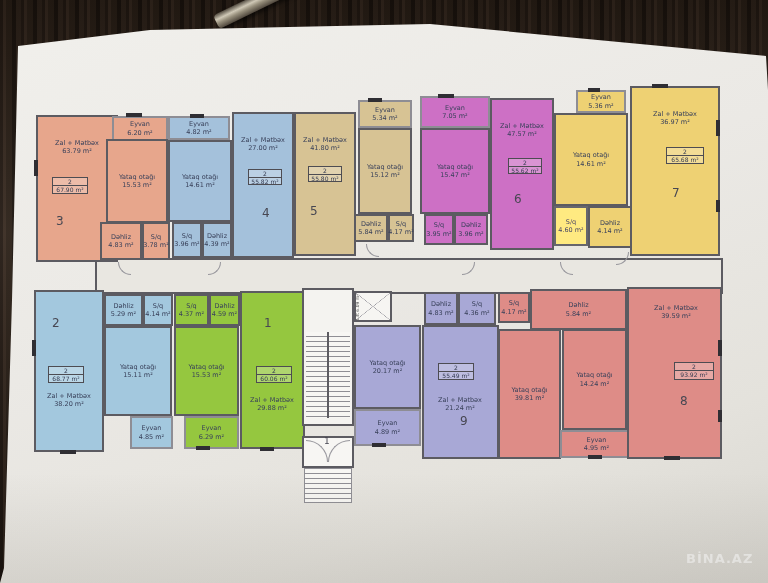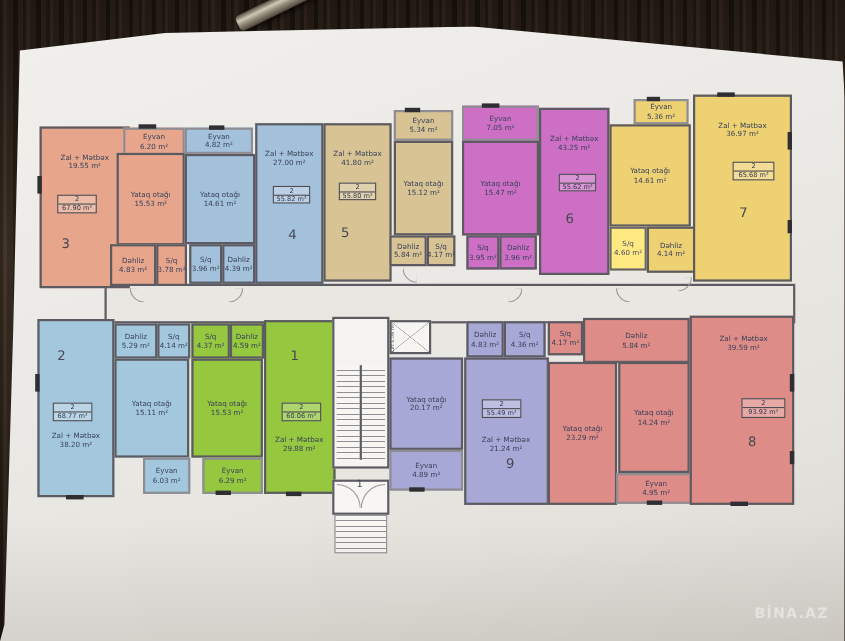--- a/index.html
+++ b/index.html
@@ -61,21 +61,21 @@
 <div id="stage">
   <div id="wood"></div>
   <div class="pen"></div>
 
   <div id="paper">
 
     <div class="corridor" style="left:95px;top:258px;width:628px;height:36px"></div>
 
     <div class="room top" style="left: 36px; top: 115px; width: 82px; height: 147px; background-color: rgb(231, 166, 140);">
       <span>Zal + Mətbəx</span>
-      <span>19.55 m²</span>
+      <span>63.79 m²</span>
     </div>
     <div class="room balc" style="left: 112px; top: 116px; width: 56px; height: 25px; background-color: rgb(231, 166, 140);">
       <span>Eyvan</span>
       <span>6.20 m²</span>
     </div>
     <div class="room" style="left: 106px; top: 139px; width: 62px; height: 84px; background-color: rgb(231, 166, 140);">
       <span>Yataq otağı</span>
       <span>15.53 m²</span>
     </div>
     <div class="room" style="left: 100px; top: 222px; width: 42px; height: 38px; background-color: rgb(231, 166, 140);">
@@ -155,21 +155,21 @@
     <div class="room" style="left: 424px; top: 214px; width: 30px; height: 31px; background-color: rgb(205, 112, 197);">
       <span>S/q</span>
       <span>3.95 m²</span>
     </div>
     <div class="room" style="left: 454px; top: 214px; width: 34px; height: 31px; background-color: rgb(205, 112, 197);">
       <span>Dəhliz</span>
       <span>3.96 m²</span>
     </div>
     <div class="room top" style="left: 490px; top: 98px; width: 64px; height: 152px; background-color: rgb(205, 112, 197);">
       <span>Zal + Mətbəx</span>
-      <span>43.25 m²</span>
+      <span>47.57 m²</span>
     </div>
     <div class="badge" style="left:508px;top:158px;width:34px;height:16px">
       <div class="bt">2</div>
       <div class="bb">55.62 m²</div>
     </div>
     <div class="apt-num" style="left:514px;top:192px">6</div>
 
     <div class="room balc" style="left: 576px; top: 90px; width: 50px; height: 23px; background-color: rgb(238, 209, 115);">
       <span>Eyvan</span>
       <span>5.36 m²</span>
@@ -213,21 +213,21 @@
     <div class="room" style="left: 143px; top: 294px; width: 30px; height: 32px; background-color: rgb(163, 200, 222);">
       <span>S/q</span>
       <span>4.14 m²</span>
     </div>
     <div class="room" style="left: 104px; top: 326px; width: 68px; height: 90px; background-color: rgb(163, 200, 222);">
       <span>Yataq otağı</span>
       <span>15.11 m²</span>
     </div>
     <div class="room balc" style="left: 130px; top: 416px; width: 43px; height: 33px; background-color: rgb(163, 200, 222);">
       <span>Eyvan</span>
-      <span>6.03 m²</span>
+      <span>4.85 m²</span>
     </div>
 
     <div class="room" style="left: 174px; top: 294px; width: 35px; height: 32px; background-color: rgb(149, 199, 63);">
       <span>S/q</span>
       <span>4.37 m²</span>
     </div>
     <div class="room" style="left: 209px; top: 294px; width: 31px; height: 32px; background-color: rgb(149, 199, 63);">
       <span>Dəhliz</span>
       <span>4.59 m²</span>
     </div>
@@ -292,21 +292,21 @@
     <div class="room" style="left: 498px; top: 292px; width: 32px; height: 31px; background-color: rgb(222, 140, 135);">
       <span>S/q</span>
       <span>4.17 m²</span>
     </div>
     <div class="room" style="left: 530px; top: 289px; width: 97px; height: 41px; background-color: rgb(222, 140, 135);">
       <span>Dəhliz</span>
       <span>5.84 m²</span>
     </div>
     <div class="room" style="left: 498px; top: 329px; width: 63px; height: 130px; background-color: rgb(222, 140, 135);">
       <span>Yataq otağı</span>
-      <span>23.29 m²</span>
+      <span>39.81 m²</span>
     </div>
     <div class="room" style="left: 562px; top: 329px; width: 65px; height: 101px; background-color: rgb(222, 140, 135);">
       <span>Yataq otağı</span>
       <span>14.24 m²</span>
     </div>
     <div class="room balc" style="left: 560px; top: 430px; width: 73px; height: 28px; background-color: rgb(222, 140, 135);">
       <span>Eyvan</span>
       <span>4.95 m²</span>
     </div>
     <div class="room" style="left: 627px; top: 287px; width: 95px; height: 172px; background-color: rgb(222, 140, 135);"></div>

